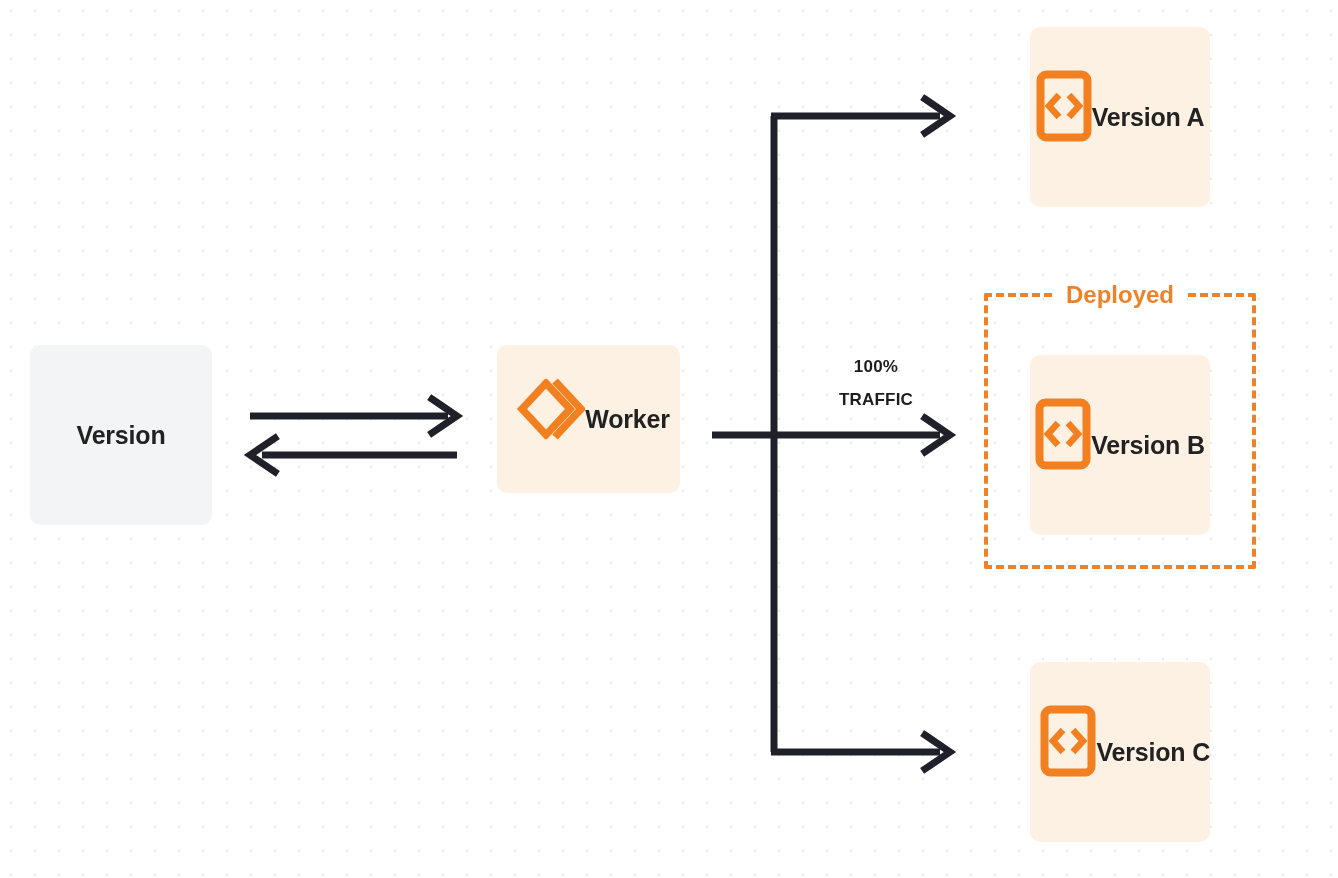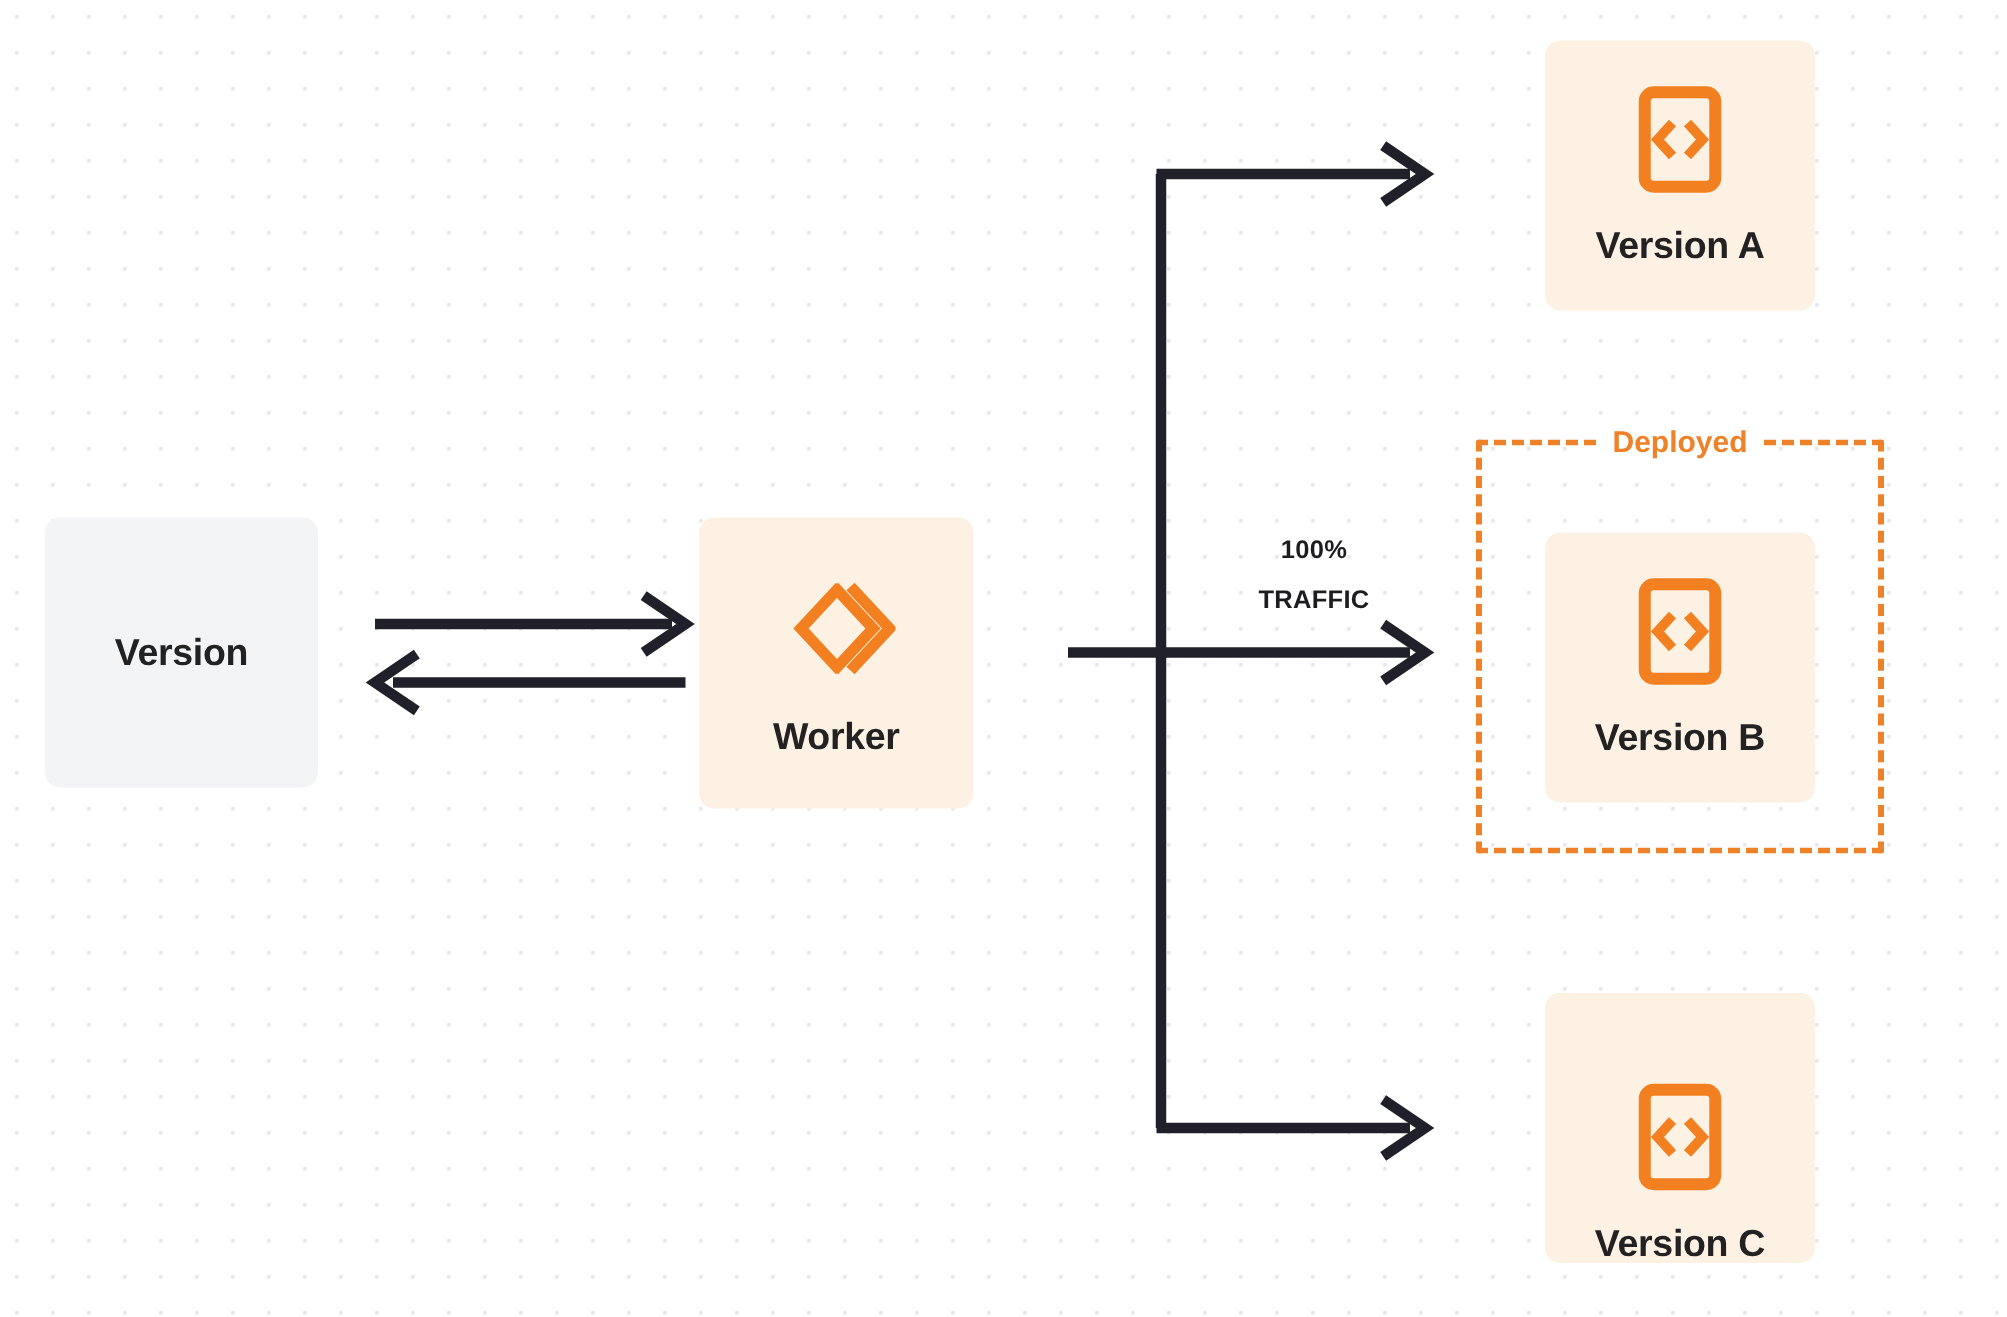--- a/index.html
+++ b/index.html
@@ -36,36 +36,36 @@
     height: 878px;
     pointer-events: none;
   }
 
   
   .node {
     position: absolute;
     box-sizing: border-box;
     border-radius: 10px;
     display: flex;
-    flex-direction: column;
+    flex-direction: row;
     align-items: center;
     justify-content: center;
   }
   .node-client {
     left: 30px;
     top: 345px;
     width: 182px;
     height: 180px;
     background-color: #f3f4f5;
   }
   .node-worker {
-    left: 466px;
+    left: 497px;
     top: 345px;
     width: 183px;
-    height: 194px;
+    height: 148px;
     background-color: #fdf1e3;
   }
   .node-version {
     left: 1030px;
     width: 180px;
     height: 180px;
     background-color: #fdf1e3;
   }
   .node-version-a { top: 27px; }
   .node-version-b { top: 355px; }
@@ -100,21 +100,21 @@
     border: 4px dashed #ef8228;
     border-radius: 2px;
   }
   .deployed-label {
     position: absolute;
     left: 50%;
     top: -2px;
     transform: translate(-50%, -50%);
     background-color: #ffffff;
     padding: 0 10px;
-    font-size: 20px;
+    font-size: 24px;
     font-weight: bold;
     color: #ef8228;
     white-space: nowrap;
     line-height: 1;
   }
 
   
   .traffic-label {
     position: absolute;
     left: 806px;

